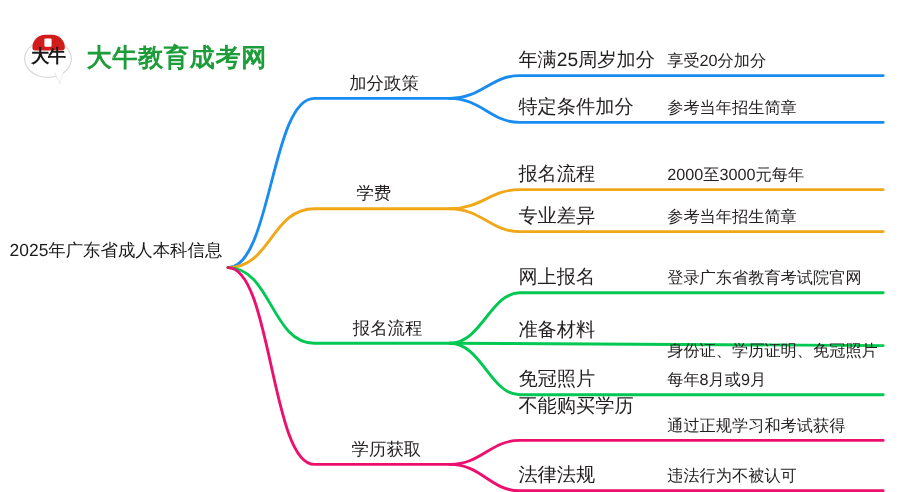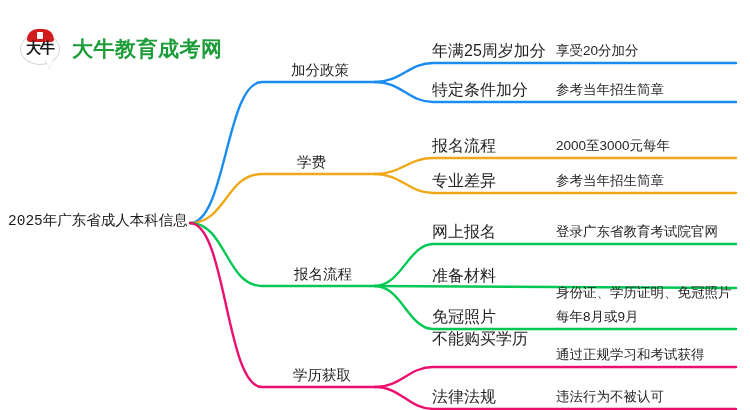--- a/index.html
+++ b/index.html
@@ -177,16 +177,16 @@
       <div class="node lvl3" style="left: 556px; top: 207px;">登录广东省教育考试院官网</div>
       <div class="node lvl2" style="left: 432px; top: 251px;">准备材料</div>
       <div class="node lvl3" style="left: 556px; top: 268px;">身份证、学历证明、免冠照片</div>
       <div class="node lvl2" style="left: 432px; top: 292px;">免冠照片</div>
       <div class="node lvl3" style="left: 556px; top: 292px;">每年8月或9月</div>
       <div class="node lvl1" style="left: 293px; top: 350px;">学历获取</div>
       <div class="node lvl2" style="left: 432px; top: 314px;">不能购买学历</div>
       <div class="node lvl3" style="left: 556px; top: 330px;">通过正规学习和考试获得</div>
       <div class="node lvl2" style="left: 432px; top: 372px;">法律法规</div>
       <div class="node lvl3" style="left: 556px; top: 372px;">违法行为不被认可</div>
-      <div class="node root" style="left: 8px; top: 196px; font-family: Liberation Mono, monospace;">2025年广东省成人本科信息</div>
+      <div class="node root" style="left: 8px; top: 184px;">2025年广东省成人本科信息</div>
     </div>
 
 </div>
 
 </body></html>

